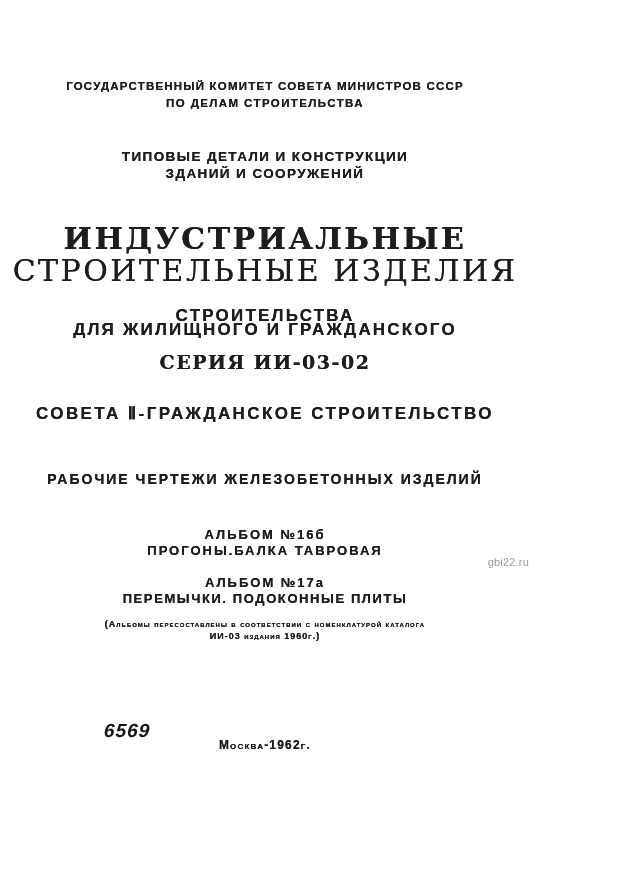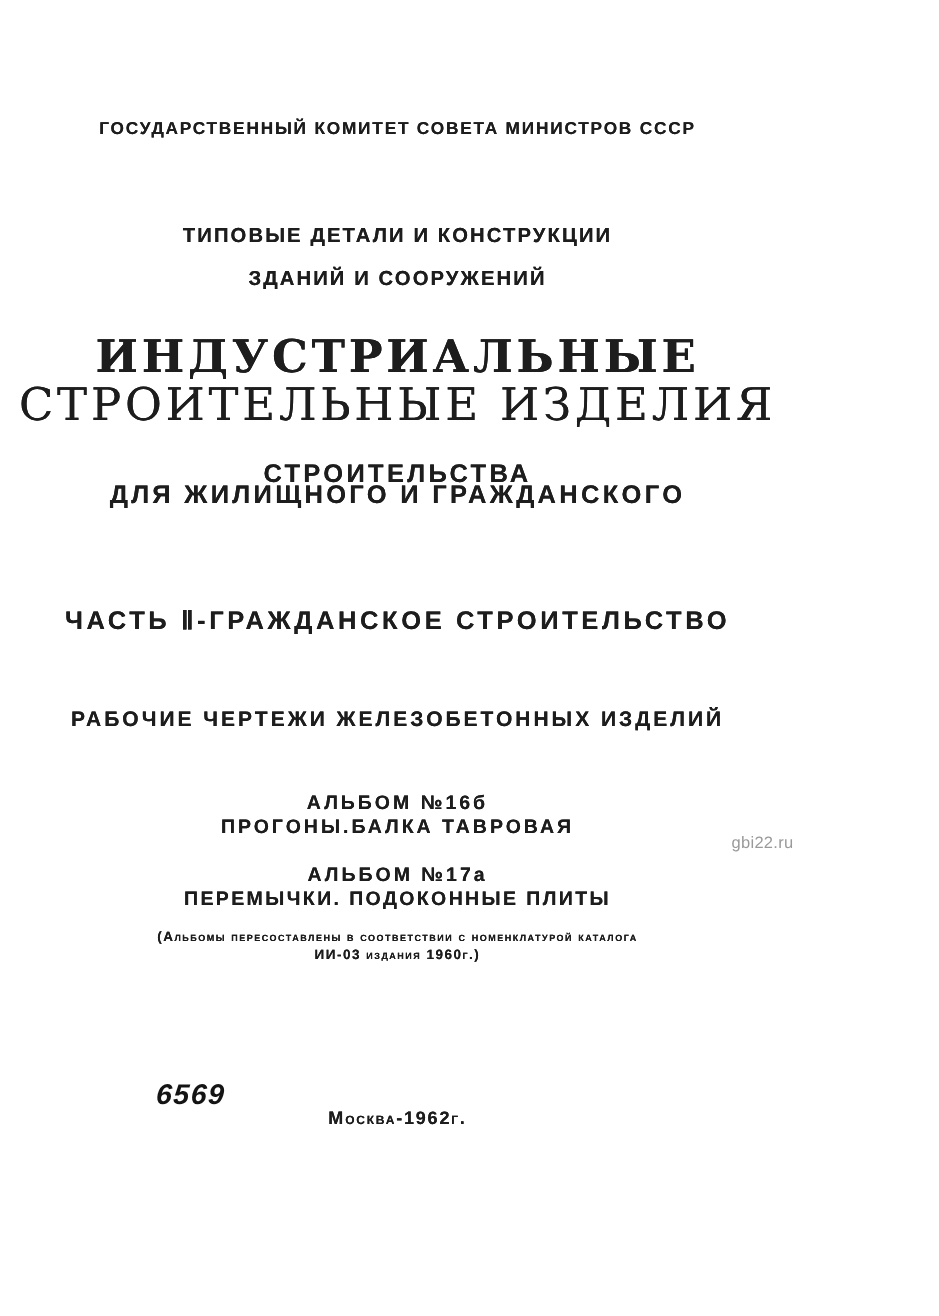--- a/index.html
+++ b/index.html
@@ -24,21 +24,21 @@
     white-space: nowrap;
     font-weight: bold;
     color: #1d1d1d;
     
     text-shadow: 0 0 0.4px #1d1d1d;
   }
   .header-l1   { top: 80px;  font-size: 11.5px; letter-spacing: 1.2px; }
   .header-l2   { top: 97px;  font-size: 11.5px; letter-spacing: 1.4px; }
 
   .sh-l1       { top: 149px; font-size: 13.5px; letter-spacing: 1.4px; }
-  .sh-l2       { top: 178px; font-size: 13.5px; letter-spacing: 1.4px; }
+  .sh-l2       { top: 166px; font-size: 13.5px; letter-spacing: 1.4px; }
 
   .title-l1    { top: 221px; font-size: 30px; letter-spacing: 2.5px;
                  font-family: "DejaVu Serif", serif; font-weight: bold; }
   .title-l2    { top: 253px; font-size: 30px; letter-spacing: 2.5px;
                  font-family: "DejaVu Serif", serif; font-weight: normal; }
   .sub-l1      { top: 287px; font-size: 17px; letter-spacing: 2.2px; margin-top: 33px; }
   .sub-l2      { top: 306px; font-size: 17px; letter-spacing: 2.2px; }
 
   .series      { top: 351px; font-size: 19px; letter-spacing: 1.5px;
                  font-family: "DejaVu Serif", serif; }
@@ -78,31 +78,33 @@
     letter-spacing: 0.2px;
     font-family: "Liberation Sans", sans-serif;
   }
 </style>
 </head>
 <body>
 
 <div class="page">
 
   <div class="line header-l1">ГОСУДАРСТВЕННЫЙ КОМИТЕТ СОВЕТА МИНИСТРОВ СССР</div>
+  <div class="line header-l2">ПО ДЕЛАМ СТРОИТЕЛЬСТВА</div>
 
   <div class="line sh-l1">ТИПОВЫЕ ДЕТАЛИ И КОНСТРУКЦИИ</div>
   <div class="line sh-l2">ЗДАНИЙ И СООРУЖЕНИЙ</div>
 
   <div class="line title-l1">ИНДУСТРИАЛЬНЫЕ</div>
   <div class="line title-l2">СТРОИТЕЛЬНЫЕ ИЗДЕЛИЯ</div>
   <div class="line sub-l1">ДЛЯ ЖИЛИЩНОГО И ГРАЖДАНСКОГО</div>
   <div class="line sub-l2">СТРОИТЕЛЬСТВА</div>
 
+  <div class="line series">СЕРИЯ ИИ-03-02</div>
 
-  <div class="line part">ЧАСТЬ Ⅱ-ГРАЖДАНСКОЕ СТРОИТЕЛЬСТВО</div>
+  <div class="line part">СОВЕТА Ⅱ-ГРАЖДАНСКОЕ СТРОИТЕЛЬСТВО</div>
 
   <div class="line drawings">РАБОЧИЕ ЧЕРТЕЖИ ЖЕЛЕЗОБЕТОННЫХ ИЗДЕЛИЙ</div>
 
   <div class="line album1-t">АЛЬБОМ №16б</div>
   <div class="line album1-s">ПРОГОНЫ.БАЛКА ТАВРОВАЯ</div>
 
   <div class="line album2-t">АЛЬБОМ №17а</div>
   <div class="line album2-s">ПЕРЕМЫЧКИ. ПОДОКОННЫЕ ПЛИТЫ</div>
 
   <div class="line note-l1">(Альбомы пересоставлены в соответствии с номенклатурой каталога</div>

